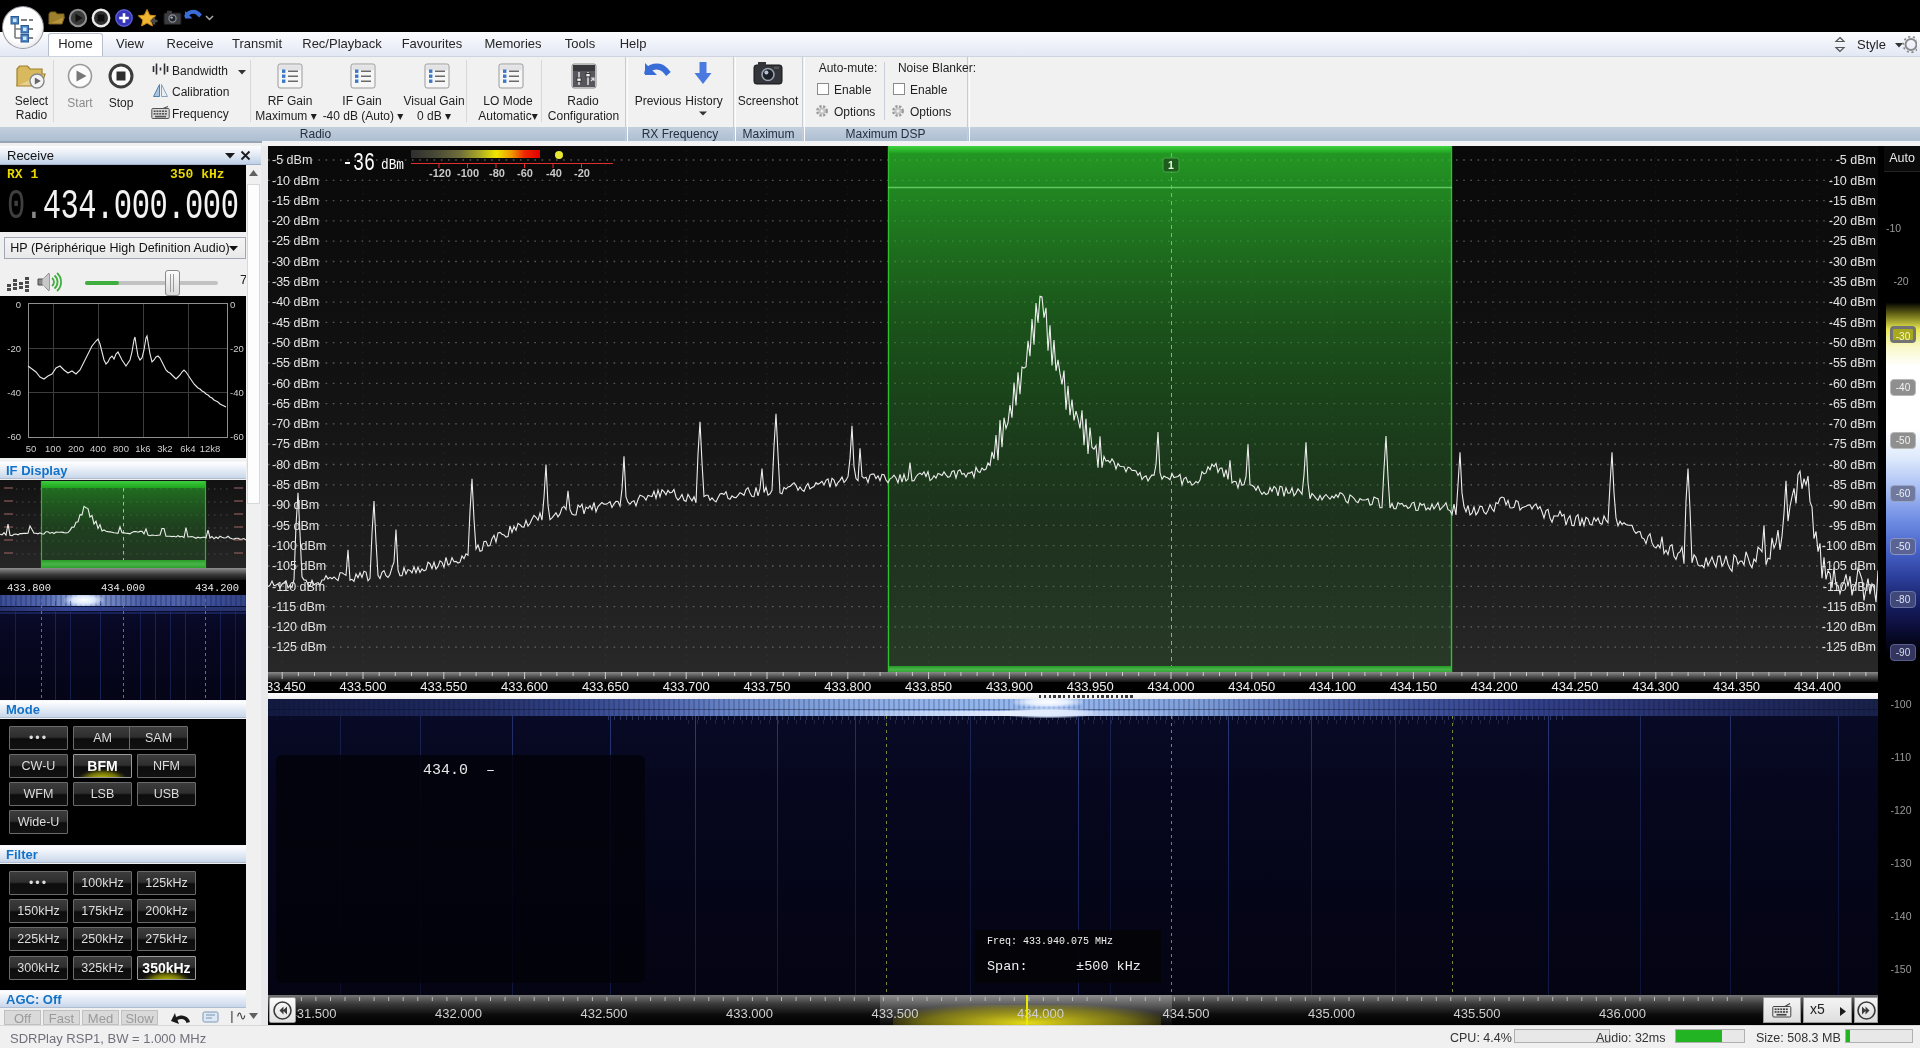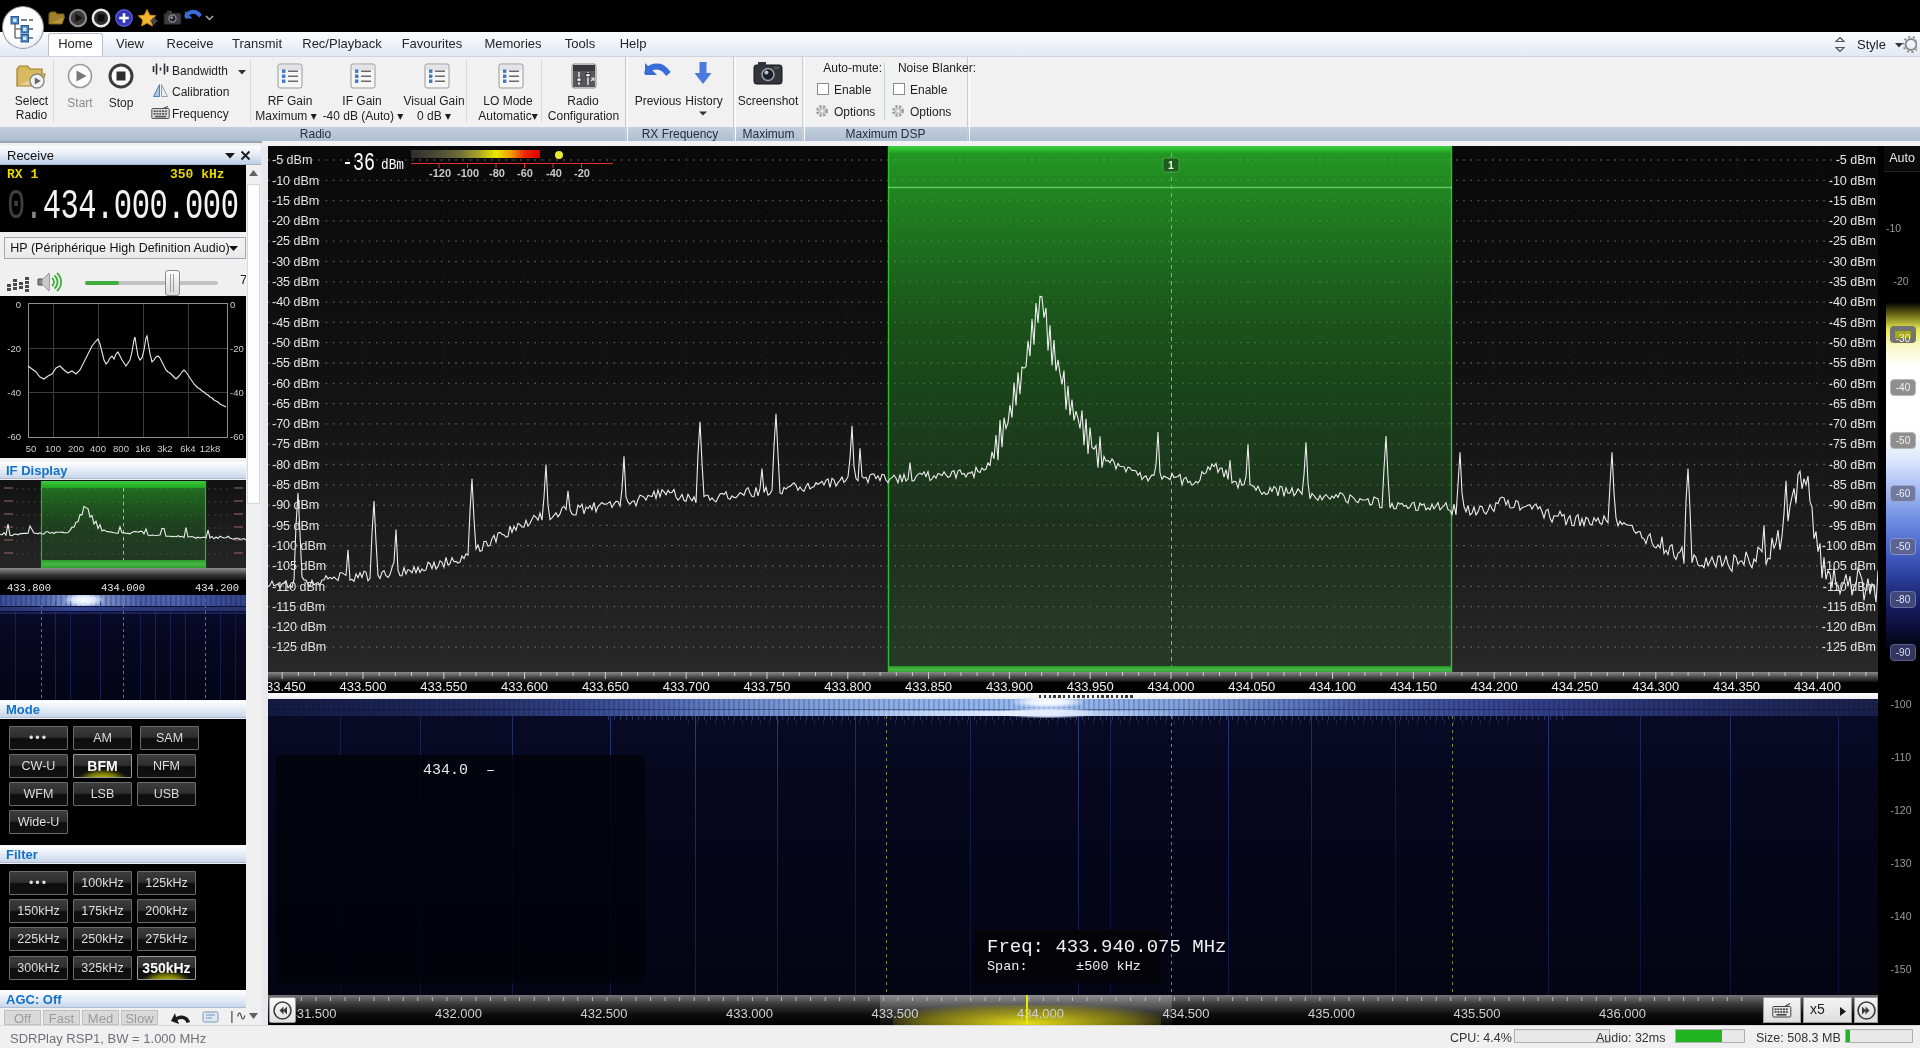--- a/index.html
+++ b/index.html
@@ -262,21 +262,21 @@
 
 <svg class="abs" style="left:753px;top:61px" width="30" height="24">
   <rect x="1" y="4" width="28" height="19" rx="2.5" fill="#33353a" stroke="#141414"></rect>
   <rect x="5" y="1" width="8" height="4.5" fill="#33353a"></rect>
   <rect x="21" y="5.5" width="5" height="2.5" fill="#555"></rect>
   <circle cx="15" cy="13.5" r="6" fill="#1d2127" stroke="#9aa2ae" stroke-width="1.6"></circle>
   <circle cx="13.4" cy="11.6" r="2" fill="#b8c4d4"></circle>
 </svg>
 <div class="rbtxt" style="left:736px;top:94px;width:64px">Screenshot</div>
 
-<div class="rbtxt" style="left:814px;top:61px;width:68px;text-align:right">Auto-mute:</div>
+<div class="rbtxt" style="left:814px;top:61px;width:68px;text-align:center">Auto-mute:</div>
 <div class="abs" style="left:817px;top:83px;width:12px;height:12px;background:#fff;border:1px solid #8a8a8a"></div>
 <div class="rbtxt" style="left:834px;top:83px;width:48px;text-align:left">Enable</div>
 <svg class="abs" style="left:815px;top:104px" width="14" height="14">
   <g transform="translate(7,7)">
   <circle r="4.6" fill="none" stroke="#9a9a9a" stroke-width="2.6" stroke-dasharray="2.2 1.5"></circle>
   <circle r="3.6" fill="#c4c4c4"></circle>
   <circle r="1.5" fill="#f1f1f2"></circle>
     </g>
 </svg>
 <div class="rbtxt" style="left:834px;top:105px;width:48px;text-align:left">Options</div>
@@ -481,21 +481,21 @@
 <div style="position:absolute;left:41px;top:4px;width:1px;height:101px;background:repeating-linear-gradient(180deg,#4a8a3a 0 3px,transparent 3px 6px)"></div>
 <div style="position:absolute;left:123px;top:4px;width:1px;height:101px;background:repeating-linear-gradient(180deg,#4a8a3a 0 3px,transparent 3px 6px)"></div>
 <div style="position:absolute;left:205px;top:4px;width:1px;height:101px;background:repeating-linear-gradient(180deg,#4a8a3a 0 3px,transparent 3px 6px)"></div>
 </div>
 
 <div class="hdr" style="top:700px">Mode</div>
 <div class="uparr" style="top:706px;right:16px"></div>
 <div class="abs" style="left:0;top:719px;width:246px;height:126px;background:#000"></div>
 <div class="dbtn" style="left:9px;top:726px;letter-spacing:2px">•••</div>
 <div class="dbtn" style="left:73px;top:726px">AM</div>
-<div class="dbtn" style="left:140px;top:726px">SAM</div>
+<div class="dbtn" style="left:129px;top:726px">SAM</div>
 <div class="dbtn" style="left:9px;top:754px">CW-U</div>
 <div class="dbtn act" style="left:73px;top:754px;font-size:14px">BFM</div>
 <div class="dbtn" style="left:137px;top:754px">NFM</div>
 <div class="dbtn" style="left:9px;top:782px">WFM</div>
 <div class="dbtn" style="left:73px;top:782px">LSB</div>
 <div class="dbtn" style="left:137px;top:782px">USB</div>
 <div class="dbtn" style="left:9px;top:810px">Wide-U</div>
 
 <div class="hdr" style="top:845px">Filter</div>
 <div class="uparr" style="top:851px;right:16px"></div>
@@ -871,21 +871,21 @@
 <div style="position:absolute;left:152px;top:17px;width:1px;height:279px;background:linear-gradient(180deg,#2e3e80,#182560 55%,#131d4e);opacity:0.5"></div>
 <div style="position:absolute;left:72px;top:17px;width:1px;height:279px;background:linear-gradient(180deg,#2e3e80,#182560 55%,#131d4e);opacity:0.4"></div>
 <div style="position:absolute;left:618px;top:17px;width:1px;height:279px;background:repeating-linear-gradient(180deg,#7e9040 0 3px,transparent 3px 7px);opacity:.95"></div>
 <div style="position:absolute;left:903px;top:17px;width:1px;height:279px;background:repeating-linear-gradient(180deg,#7e9040 0 3px,transparent 3px 7px);opacity:.95"></div>
 <div style="position:absolute;left:1184px;top:17px;width:1px;height:279px;background:repeating-linear-gradient(180deg,#7e9040 0 3px,transparent 3px 7px);opacity:.95"></div>
 
   <div style="position:absolute;left:8px;top:56px;width:369px;height:228px;background:rgba(3,3,10,0.82);border-radius:6px"></div>
   <div class="mono" style="position:absolute;left:155px;top:63px;font-size:15px;color:#e8e8e8">434.0&nbsp;&nbsp;–</div>
 
   <div style="position:absolute;left:707px;top:231px;width:186px;height:53px;background:rgba(4,4,8,0.92)"></div>
-  <div class="mono" style="position:absolute;left:719px;top:237px;font-size:19px;color:#f0f0f0">Freq: 433.940.075 MHz</div>
+  <div class="mono" style="position:absolute;left:719px;top:237px;font-size:10px;color:#f0f0f0">Freq: 433.940.075 MHz</div>
   <div class="mono" style="position:absolute;left:719px;top:260px;font-size:13.5px;color:#f0f0f0">Span:&nbsp;&nbsp;&nbsp;&nbsp;&nbsp;&nbsp;±500 kHz</div>
 </div>
 
 <div class="abs" style="left:268px;top:995px;width:1610px;height:30px;background:linear-gradient(180deg,#757575,#3a3a3a 30%,#0c0c0c 65%,#000)"></div>
 <div class="abs" style="left:880px;top:995px;width:292px;height:30px;background:linear-gradient(180deg,#8f8f8f,#5a5a5a 35%,#242424 70%,#0a0a0a)"></div>
 <div class="abs" style="left:893px;top:1005px;width:268px;height:20px;background:radial-gradient(ellipse at 50% 90%,rgba(228,218,25,1),rgba(170,160,18,0.6) 55%,transparent 80%)"></div>
 <svg class="abs" style="left:0;top:0;pointer-events:none" width="1920" height="1048">
   <g stroke="#b8b8b8" stroke-width="1">
       <line x1="272.3" y1="997" x2="272.3" y2="1001"></line>
 <line x1="286.8" y1="997" x2="286.8" y2="1001"></line>
@@ -1035,21 +1035,21 @@
 <div class="abs" style="left:1854px;top:997px;width:24px;height:26px;background:linear-gradient(180deg,#f4f4f4,#dedede);border:1px solid #9a9a9a"></div>
 <svg class="abs" style="left:1856px;top:1000px" width="21" height="21">
   <circle cx="10.5" cy="10.5" r="8.5" fill="none" stroke="#3a3a3a" stroke-width="1.6"></circle>
   <path d="M9.5 6.5 l4 4 -4 4 z M6 6.5 l4 4 -4 4 z" fill="#3a3a3a"></path>
 </svg>
 
 <div class="abs" style="left:1878px;top:146px;width:42px;height:879px;background:#000"></div>
 <div class="abs" style="left:1884px;top:146px;width:36px;height:26px;background:#0a0a0a;border-bottom:1px solid #222"></div>
 <div class="abs" style="left:1884px;top:151px;width:36px;text-align:center;color:#e8e8e8;font-size:12.5px">Auto</div>
 <div class="abs" style="left:1886px;top:175px;width:34px;height:490px;background:linear-gradient(180deg,#000 0%,#000 26%,#6a6a18 28.5%,#e8e850 31.5%,#f8f8c8 35%,#ffffff 39%,#ffffff 52%,#dce8fc 58%,#a8bef4 64%,#7290e4 70%,#4a66cc 76%,#2c3f9c 82%,#161d60 88%,#0a0c34 93%,#000 98%)"></div>
-<div style="position:absolute;left:1890px;top:326px;width:26px;height:17px;background:#a8aa1e;border:5px solid #737373;border-radius:4px;color:#f8f8c0;font-size:10px;text-align:center;line-height:15px">-30</div>
+<div style="position:absolute;left:1890px;top:326px;width:26px;height:17px;background:#a8aa1e;border:3px solid #737373;border-radius:4px;color:#f8f8c0;font-size:10px;text-align:center;line-height:15px">-30</div>
 <div style="position:absolute;left:1890px;top:379px;width:26px;height:17px;background:#8f8f8f;border:1px solid #b8b8b8;border-radius:4px;color:#f2f2f2;font-size:10px;text-align:center;line-height:15px">-40</div>
 <div style="position:absolute;left:1890px;top:432px;width:26px;height:17px;background:#8f8f8f;border:1px solid #b8b8b8;border-radius:4px;color:#f2f2f2;font-size:10px;text-align:center;line-height:15px">-50</div>
 <div style="position:absolute;left:1890px;top:485px;width:26px;height:17px;background:#707a9e;border:1px solid #9aa4c8;border-radius:4px;color:#eef2fa;font-size:10px;text-align:center;line-height:15px">-60</div>
 <div style="position:absolute;left:1890px;top:538px;width:26px;height:17px;background:#5a6494;border:1px solid #8a94bc;border-radius:4px;color:#e8ecf8;font-size:10px;text-align:center;line-height:15px">-50</div>
 <div style="position:absolute;left:1890px;top:591px;width:26px;height:17px;background:#3f4878;border:1px solid #6a74a4;border-radius:4px;color:#dee4f4;font-size:10px;text-align:center;line-height:15px">-80</div>
 <div style="position:absolute;left:1890px;top:644px;width:26px;height:17px;background:#33355e;border:1px solid #5a5e8e;border-radius:4px;color:#d8dcee;font-size:10px;text-align:center;line-height:15px">-90</div>
 <div style="position:absolute;left:1886px;top:222px;width:30px;text-align:left;color:#9a9a9a;font-size:10.5px">-10</div>
 <div style="position:absolute;left:1886px;top:275px;width:30px;text-align:center;color:#9a9a9a;font-size:10.5px">-20</div>
 <div style="position:absolute;left:1886px;top:698px;width:30px;text-align:center;color:#9a9a9a;font-size:10.5px">-100</div>
 <div style="position:absolute;left:1886px;top:751px;width:30px;text-align:center;color:#9a9a9a;font-size:10.5px">-110</div>

